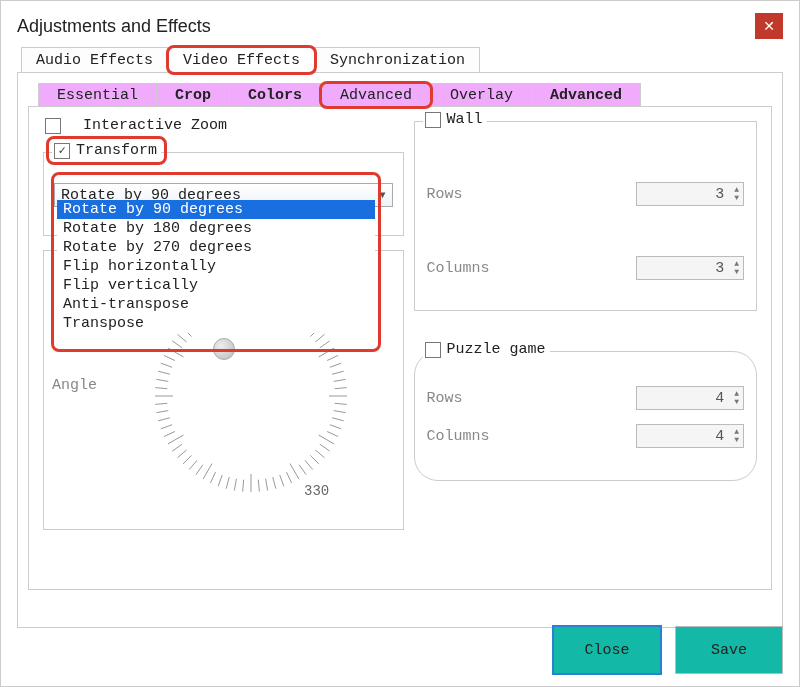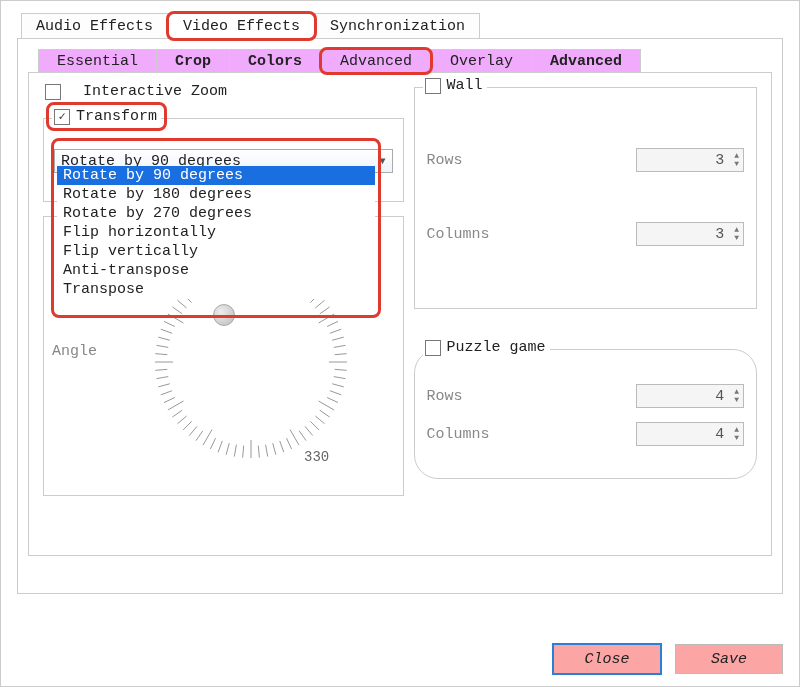--- a/index.html
+++ b/index.html
@@ -108,34 +108,40 @@
   }
   .spin-btns { display:flex; flex-direction:column; gap:0; margin-left:4px;}
   .spin-btns span { font-size:8px; line-height:8px; color:#777;}
   .right-group.puzzle { margin-top:40px;}
   
   .footer {
     position:absolute; right:16px; bottom:12px;
     display:flex; gap:14px;
   }
   .btn {
-    width:108px; height:30px; border:1px solid #bbb; background:#fca5a5;
-    display:flex; align-items:center; justify-content:center;font-style:italic;
+    width:108px; height:48px; border:1px solid #bbb; background:#14b8a6;
+    display:flex; align-items:center; justify-content:center;
   }
   .btn.primary { outline:2px solid #2a7fd6; outline-offset:-1px;}
   .hl-box {
     position:absolute; border:3px solid #e03a2f; border-radius:8px;
     pointer-events:none;
   }
 </style>
 </head>
 <body>
 
 <div class="dialog">
 
+  <div class="titlebar">
+    <div class="title">Adjustments and Effects</div>
+    <div class="close-btn">
+      <span>✕</span>
+    </div>
+  </div>
 
   <div class="main-tabs">
     <div class="main-tab inactive">Audio Effects</div>
     <div style="position:relative; z-index:5;">
       <div class="main-tab active hl-red">Video Effects</div>
     </div>
     <div class="main-tab inactive">Synchronization</div>
   </div>
 
   <div class="tab-body">
@@ -264,21 +270,21 @@
             <div class="opt">Rotate by 270 degrees</div>
             <div class="opt">Flip horizontally</div>
             <div class="opt">Flip vertically</div>
             <div class="opt">Anti-transpose</div>
             <div class="opt">Transpose</div>
           </div>
         </div>
       </div>
 
       <div class="col">
-        <div class="right-group" style="height:222px;">
+        <div class="right-group" style="height:190px;">
           <div class="rg-check">
             <div class="chkbox"></div>
             <span>Wall</span>
           </div>
           <div class="row" style="margin-top:50px;">
             <span class="lbl">Rows</span>
             <div class="spin">
               <span>3</span>
               <div class="spin-btns">
                   <span>▲</span>

